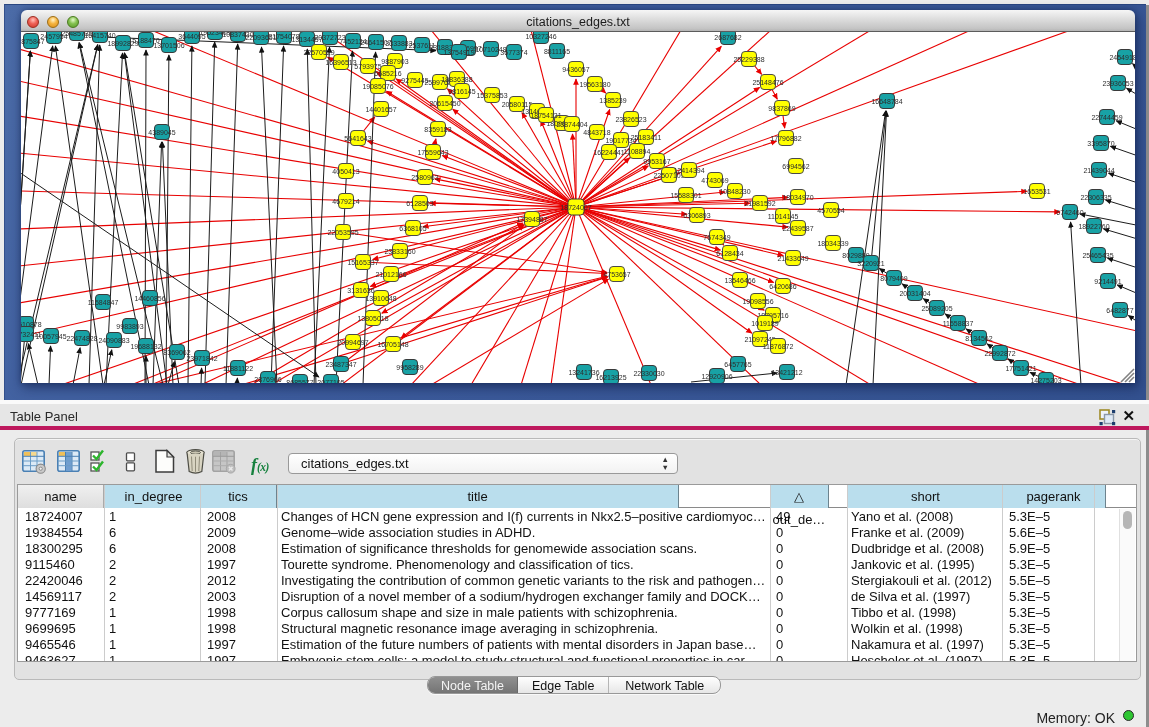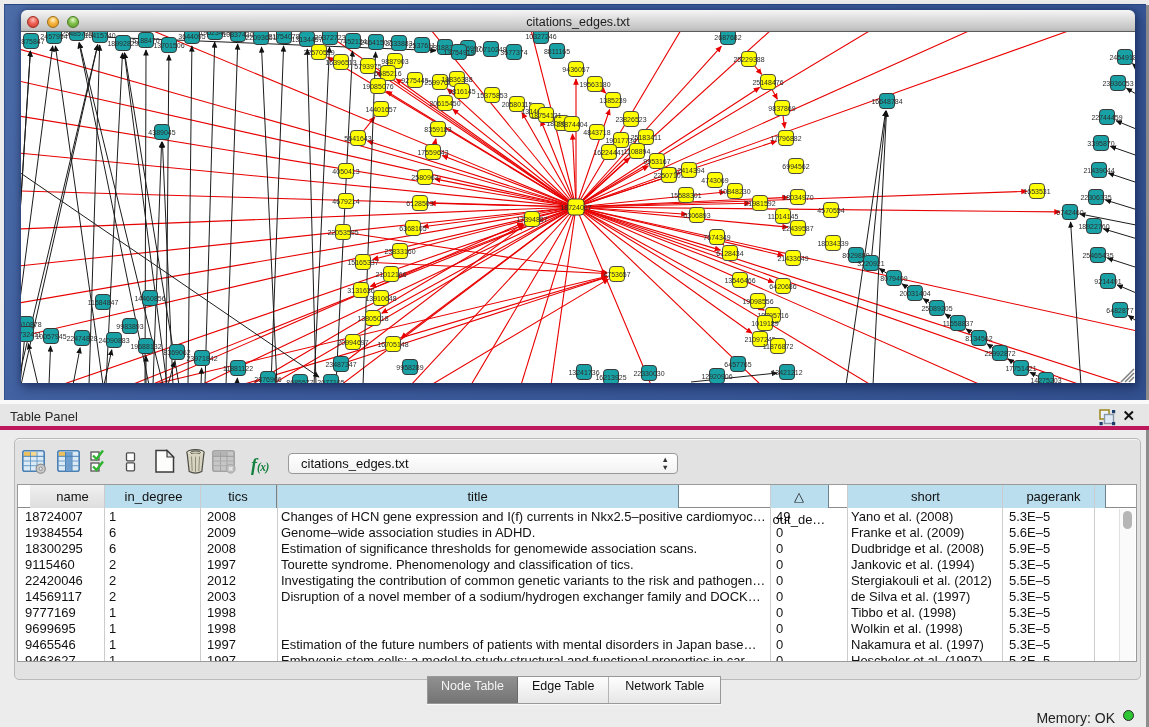--- a/index.html
+++ b/index.html
@@ -34,21 +34,21 @@
 .th.gray {background:linear-gradient(#f0f0f0,#dedede);border-right:1px solid #aaa}
 .tr {position:relative;height:16px;font-size:13px;color:#111;white-space:nowrap}
 .rows {position:absolute;left:0;top:24px;width:100%}
 .c {position:absolute;top:0;height:16px;line-height:16px;overflow:hidden}
 .c0 {left:7px;width:80px} .c1 {left:91px;width:90px} .c2 {left:189px;width:70px}
 .c3 {left:263px;width:488px} .c4 {left:758px;width:70px} .c5 {left:833px;width:150px;}
 .c6 {left:991px;width:95px}
 .colline {position:absolute;top:0px;height:178px;width:1px;background:#ccc}
 .sbar {position:absolute;right:1px;top:24px;width:16px;height:153px;background:#fafafa;border-left:1px solid #e0e0e0}
 .sthumb {position:absolute;left:3px;top:2px;width:9px;height:18px;background:#b6b6b6;border-radius:5px}
-.tabs {position:absolute;left:427px;top:676px;height:28px;border:1px solid #989898;border-radius:0;
+.tabs {position:absolute;left:427px;top:676px;height:18px;border:1px solid #989898;border-radius:8px;
  background:linear-gradient(#fefefe,#e6e6e6);display:flex;overflow:hidden;box-shadow:0 1px 0 rgba(255,255,255,.7)}
 .tab {font-size:12.5px;color:#111;line-height:19px;padding:0 12px;border-right:1px solid #b5b5b5}
 .tab.sel {background:linear-gradient(#909090,#747474);color:#f4f4f4;border-right:1px solid #6a6a6a}
 .mem {position:absolute;right:34px;top:710px;font-size:14px;color:#222}
 .memdot {position:absolute;right:15px;top:710px;width:11px;height:11px;border-radius:50%;
  background:#2ec632;border:1px solid #2a2a2a}
 .flico {position:absolute;right:33px;top:5px}
 .xico {position:absolute;right:14px;top:3px;font-size:15px;font-weight:bold;color:#111}
 </style></head><body>
 <div class="deskright"></div>
@@ -602,21 +602,21 @@
       <line x1="1" y1="11" x2="22" y2="11" stroke="#adadad"></line>
  <line x1="1" y1="15.7" x2="22" y2="15.7" stroke="#adadad"></line>
  <circle cx="18.7" cy="18.7" r="4.4" fill="#bdbdbd" stroke="#a8a8a8"></circle>
  <path d="M16.9 16.9 L20.5 20.5 M20.5 16.9 L16.9 20.5" stroke="#e8e8e8" stroke-width="1.5"></path>
 </svg>
 <div class="tbico" style="left:236px;top:13px;font-family:'Liberation Serif',serif;font-style:italic;font-weight:bold;font-size:18px;color:#15803d;line-height:26px"><i>f</i><span style="font-size:11.5px;letter-spacing:-0.5px">(x)</span></div>
 
 <div class="dropdown">citations_edges.txt<span class="dd-ar">▲<br>▼</span></div>
 <div class="table">
  <div class="thead">
-  <div class="th gray" style="left:12px;width:86px">name</div>
+  <div class="th gray" style="left:0;width:86px">name</div>
   <div class="th" style="left:86px;width:100px">in_degree</div>
   <div class="th" style="left:182px;width:77px">tics</div>
   <div class="th" style="left:259px;width:402px">title</div>
   <div class="th" style="left:752px;width:59px">△ out_de…</div>
   <div class="th" style="left:829px;width:158px">short</div>
   <div class="th" style="left:984px;width:104px">pagerank</div>
  </div>
  <div class="colline" style="left:86px"></div>
  <div class="colline" style="left:182px"></div>
  <div class="colline" style="left:259px"></div>
@@ -651,21 +651,21 @@
           <div class="c c4">0</div>
           <div class="c c5">Dudbridge et al. (2008)</div>
 <div class="c c6">5.9E–5</div>
         </div>
 <div class="tr">
 <div class="c c0">9115460</div>
           <div class="c c1">2</div>
           <div class="c c2">1997</div>
 <div class="c c3">Tourette syndrome. Phenomenology and classification of tics.</div>
           <div class="c c4">0</div>
-          <div class="c c5">Jankovic et al. (1994)</div>
+          <div class="c c5">Jankovic et al. (1995)</div>
 <div class="c c6">5.3E–5</div>
         </div>
 <div class="tr">
 <div class="c c0">22420046</div>
           <div class="c c1">2</div>
           <div class="c c2">2012</div>
 <div class="c c3">Investigating the contribution of common genetic variants to the risk and pathogen…</div>
           <div class="c c4">0</div>
           <div class="c c5">Stergiakouli et al. (2012)</div>
 <div class="c c6">5.5E–5</div>
@@ -676,28 +676,30 @@
           <div class="c c2">2003</div>
 <div class="c c3">Disruption of a novel member of a sodium/hydrogen exchanger family and DOCK…</div>
           <div class="c c4">0</div>
           <div class="c c5">de Silva et al. (1997)</div>
 <div class="c c6">5.3E–5</div>
         </div>
 <div class="tr">
 <div class="c c0">9777169</div>
           <div class="c c1">1</div>
           <div class="c c2">1998</div>
+<div class="c c3">Corpus callosum shape and size in male patients with schizophrenia.</div>
           <div class="c c4">0</div>
           <div class="c c5">Tibbo et al. (1998)</div>
 <div class="c c6">5.3E–5</div>
         </div>
 <div class="tr">
 <div class="c c0">9699695</div>
           <div class="c c1">1</div>
           <div class="c c2">1998</div>
+<div class="c c3">Structural magnetic resonance image averaging in schizophrenia.</div>
           <div class="c c4">0</div>
           <div class="c c5">Wolkin et al. (1998)</div>
 <div class="c c6">5.3E–5</div>
         </div>
 <div class="tr">
 <div class="c c0">9465546</div>
           <div class="c c1">1</div>
           <div class="c c2">1997</div>
 <div class="c c3">Estimation of the future numbers of patients with mental disorders in Japan base…</div>
           <div class="c c4">0</div>

